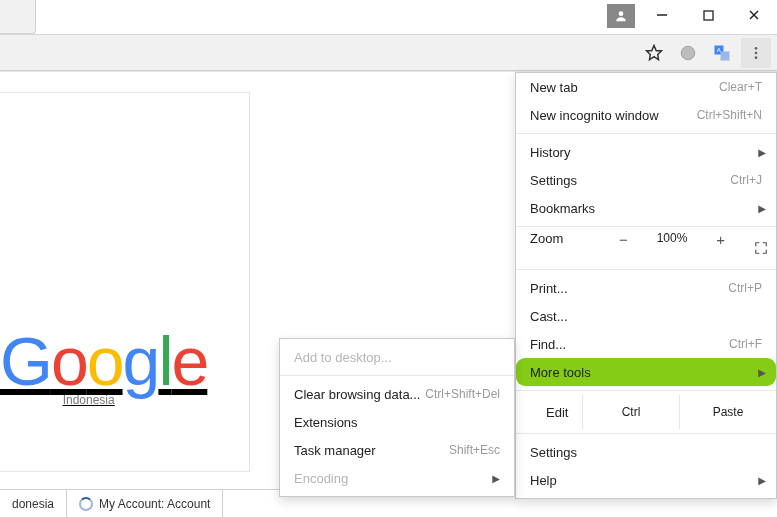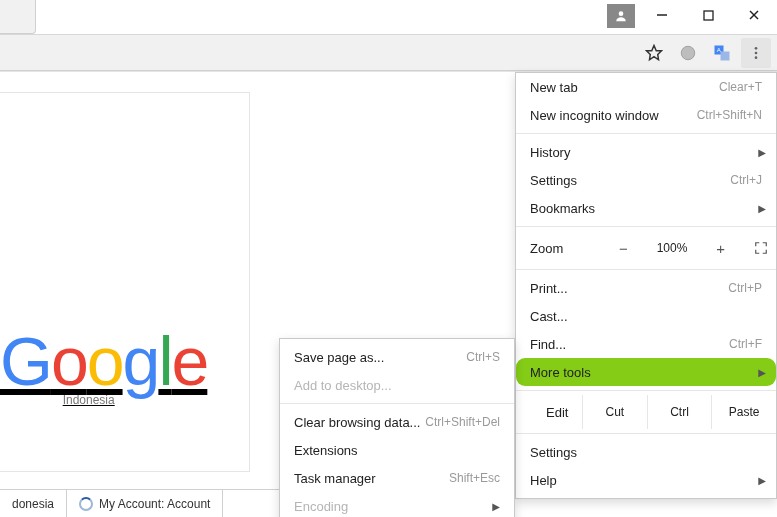--- a/index.html
+++ b/index.html
@@ -34,21 +34,21 @@
   .spin { width:14px; height:14px; border:2px solid #9db7d6; border-top-color:#2b5ea8; border-radius:50%; }
 
   
   .menu { position:absolute; top:0; right:0; width:262px; background:#fff; border:1px solid #c9c9c9; box-shadow:0 4px 10px rgba(0,0,0,.15); font-size:13px; color:#222; padding-bottom:4px; z-index:5; }
   .menu .item { display:flex; align-items:center; height:28px; padding:0 14px; position:relative; }
   .menu .item .lbl { flex:1; }
   .menu .item .sc { color:#9a9a9a; font-size:12px; }
   .menu .chev { position:absolute; right:10px; color:#555; font-size:10px; }
   .menu .sep { height:1px; background:#e6e6e6; margin:4px 0; }
   .menu .item.hover { background:#84cc16;border-radius:9px; }
-  .zoom-row { display:flex; align-items:center; height:34px; padding:0 8px 0 14px;gap:26px; }
+  .zoom-row { display:flex; height:34px; padding:0 8px 0 14px;gap:26px; }
   .zoom-row .lbl{ flex:0 0 60px; }
   .zoom-row .zbtn{ width:34px; text-align:center; color:#555; font-size:15px; }
   .zoom-row .zval{ width:50px; text-align:center; font-size:12px; }
   .zoom-row .full{ width:30px; display:flex; align-items:center; justify-content:center;}
   .edit-row { display:flex; align-items:center; height:34px; }
   .edit-row .lbl{ flex:0 0 66px; padding-left:30px;}
   .edit-row .ebtn{ flex:1; text-align:center; border-left:1px solid #e6e6e6; height:100%; display:flex; align-items:center; justify-content:center; font-size:12px;}
   
   
   .submenu { position:absolute; top:266px; right:262px; width:236px; background:#fff; border:1px solid #c9c9c9; box-shadow:0 4px 10px rgba(0,0,0,.15); font-size:13px; color:#222; z-index:6; padding:4px 0;}
@@ -122,24 +122,20 @@
 <div class="content">
   <div class="white-panel"></div>
   <div class="logo-wrap">
     <div class="logo">
       <span class="b">G</span><span class="r">o</span><span class="y">o</span><span class="b">g</span><span class="g">l</span><span class="r">e</span>
     </div>
     <div class="logo-sub">Indonesia</div>
   </div>
 
   <div class="submenu">
-    <div class="item">
-        <span class="lbl">Save page as...</span>
-        <span class="sc">Ctrl+S</span>
-      </div>
     <div class="item disabled">
         <span class="lbl">Add to desktop...</span>
       </div>
     <div class="sep"></div>
     <div class="item">
         <span class="lbl">Clear browsing data...</span>
         <span class="sc">Ctrl+Shift+Del</span>
       </div>
     <div class="item">
         <span class="lbl">Extensions</span>
@@ -201,21 +197,20 @@
         <span class="lbl">Find...</span>
         <span class="sc">Ctrl+F</span>
       </div>
     <div class="item hover">
         <span class="lbl">More tools</span>
         <span class="chev">▶</span>
       </div>
     <div class="sep"></div>
     <div class="edit-row">
       <span class="lbl">Edit</span>
-      <span class="ebtn">Cut</span>
       <span class="ebtn">Ctrl</span>
       <span class="ebtn">Paste</span>
     </div>
     <div class="sep"></div>
     <div class="item">
         <span class="lbl">Settings</span>
       </div>
     <div class="item">
         <span class="lbl">Help</span>
         <span class="chev">▶</span>

